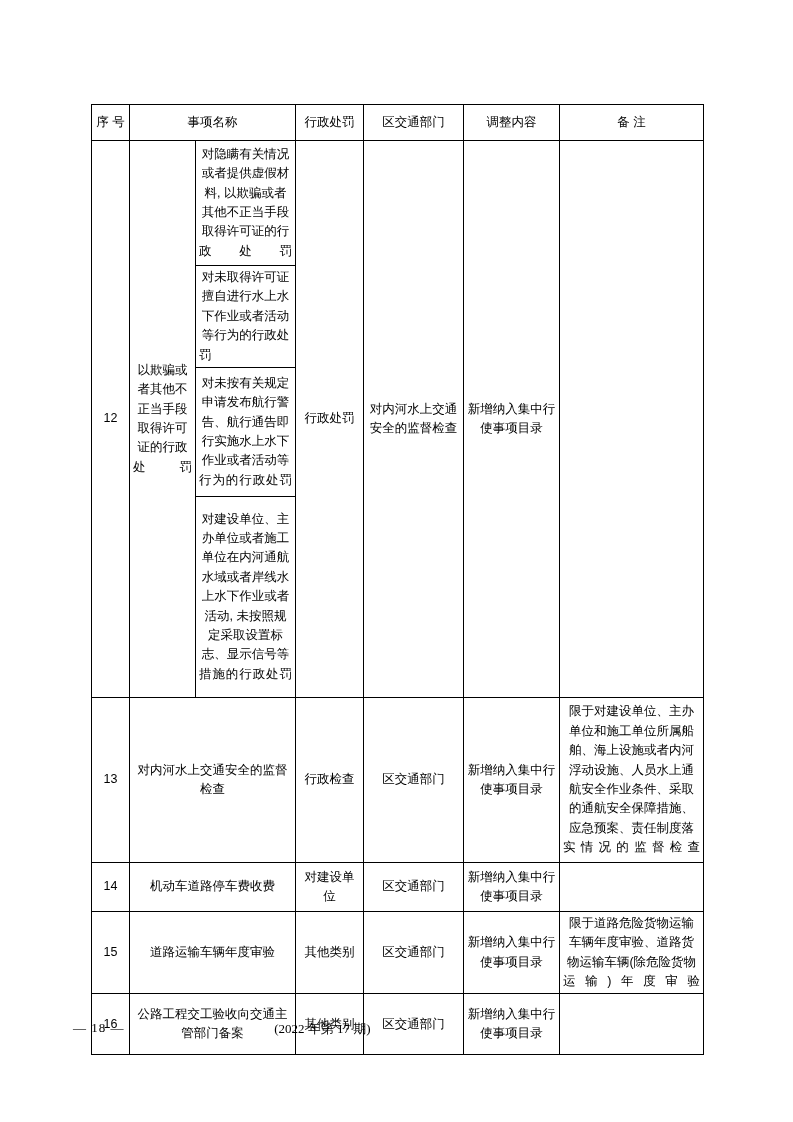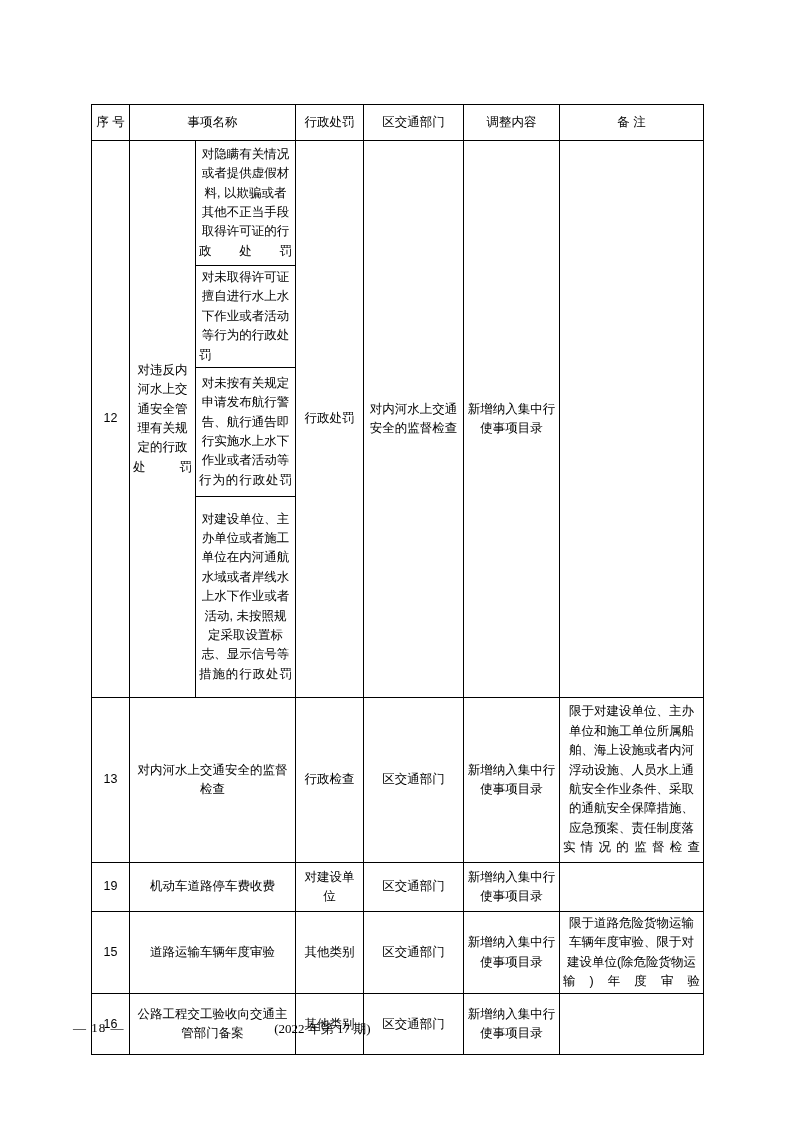--- a/index.html
+++ b/index.html
@@ -106,21 +106,21 @@
         <td>序  号</td>
         <td colspan="2">事项名称</td>
         <td>行政处罚</td>
         <td>区交通部门</td>
         <td>调整内容</td>
         <td>备    注</td>
       </tr>
 
       <tr>
         <td rowspan="4">12</td>
-        <td rowspan="4" class="cell-just">对违反内河水上交通安全管理有关规定的行政处罚</td>
+        <td rowspan="4" class="cell-just">以欺骗或者其他不正当手段取得许可证的行政处罚</td>
         <td class="cell-just" style="height:120px;">对隐瞒有关情况或者提供虚假材料, 以欺骗或者其他不正当手段取得许可证的行政处罚</td>
         <td rowspan="4">行政处罚</td>
         <td rowspan="4" class="cell-center-narrow">对内河水上交通安全的监督检查</td>
         <td rowspan="4" class="cell-center-narrow">新增纳入集中行使事项目录</td>
         <td rowspan="4"></td>
       </tr>
       <tr>
         <td class="cell-just" style="height:96px;">对未取得许可证擅自进行水上水下作业或者活动等行为的行政处罚</td>
       </tr>
       <tr>
@@ -133,35 +133,35 @@
       <tr>
         <td>13</td>
         <td colspan="2" class="cell-left" style="height:160px;">对内河水上交通安全的监督检查</td>
         <td>行政检查</td>
         <td>区交通部门</td>
         <td class="cell-center-narrow">新增纳入集中行使事项目录</td>
         <td class="cell-just">限于对建设单位、主办单位和施工单位所属船舶、海上设施或者内河浮动设施、人员水上通航安全作业条件、采取的通航安全保障措施、应急预案、责任制度落实情况的监督检查</td>
       </tr>
 
       <tr>
-        <td>19</td>
+        <td>14</td>
         <td colspan="2" class="cell-left" style="height:44px;">机动车道路停车费收费</td>
         <td>对建设单位</td>
         <td>区交通部门</td>
         <td class="cell-center-narrow">新增纳入集中行使事项目录</td>
         <td></td>
       </tr>
 
       <tr>
         <td>15</td>
         <td colspan="2" class="cell-left" style="height:60px;">道路运输车辆年度审验</td>
         <td>其他类别</td>
         <td>区交通部门</td>
         <td class="cell-center-narrow">新增纳入集中行使事项目录</td>
-        <td class="cell-just">限于道路危险货物运输车辆年度审验、限于对建设单位(除危险货物运输)年度审验</td>
+        <td class="cell-just">限于道路危险货物运输车辆年度审验、道路货物运输车辆(除危险货物运输)年度审验</td>
       </tr>
 
       <tr>
         <td>16</td>
         <td colspan="2" class="cell-left" style="height:56px;margin-left:44px;">公路工程交工验收向交通主管部门备案</td>
         <td>其他类别</td>
         <td>区交通部门</td>
         <td class="cell-center-narrow">新增纳入集中行使事项目录</td>
         <td></td>
       </tr>

